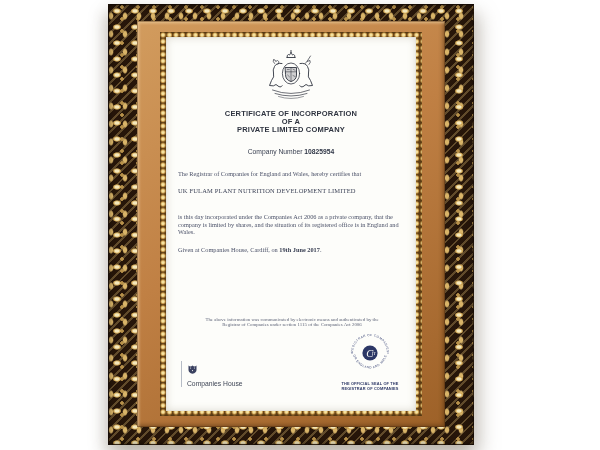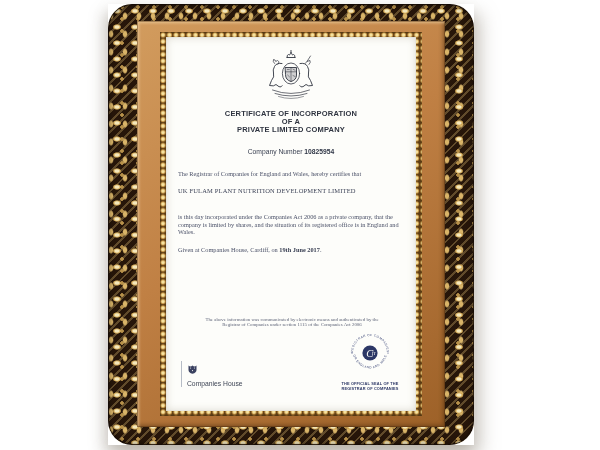--- a/index.html
+++ b/index.html
@@ -9,21 +9,21 @@
   .frame{position:absolute;left:108px;top:4px;width:366px;height:441px;
          box-shadow:6px 10px 18px rgba(125,115,100,.40),-5px 8px 14px rgba(125,115,100,.28);}
   .band-ornate{position:absolute;inset:0;padding:17px 29px 18px 29px;box-sizing:border-box;
     background-color:#2d1a0c;
     background-image:
       radial-gradient(ellipse 6px 4px at 9px 7px,#f4e7bb 0 30%,#cfa552 55%,rgba(90,60,20,0) 75%),
       radial-gradient(ellipse 4px 6px at 3px 12px,#d9b468 0 40%,rgba(90,60,20,0) 70%),
       radial-gradient(circle 3px at 14px 3px,#b8914a 0 50%,rgba(0,0,0,0) 70%),
       repeating-linear-gradient(135deg,rgba(232,201,122,.28) 0 2px,rgba(30,16,6,.45) 2px 7px);
     background-size:18px 16px,14px 18px,16px 12px,auto;
-    box-shadow:inset 0 0 0 1px rgba(20,10,4,.8), inset 0 0 6px rgba(0,0,0,.6);border-radius:24px;}
+    box-shadow:inset 0 0 0 1px rgba(20,10,4,.8), inset 0 0 6px rgba(0,0,0,.6);}
   .band-wood{position:relative;width:100%;height:100%;box-sizing:border-box;padding:11px 23px;
     background:linear-gradient(145deg,#d29c5e 0%,#c08044 45%,#9d6128 100%);
     box-shadow:inset 0 0 0 1px rgba(70,40,12,.40),
                inset 2px 2px 3px rgba(255,232,185,.55),
                inset -2px -2px 4px rgba(70,40,10,.50);}
   .band-bead{position:relative;width:100%;height:100%;box-sizing:border-box;padding:5px 6px;
     background-color:#7a5120;
     background-image:radial-gradient(circle at 3px 3px,#f7e3a0 0 1.3px,#c49141 2.2px,#5c3c14 3.2px);
     background-size:6.5px 6.5px;
     box-shadow:inset 0 0 1px rgba(40,24,8,.9);}

